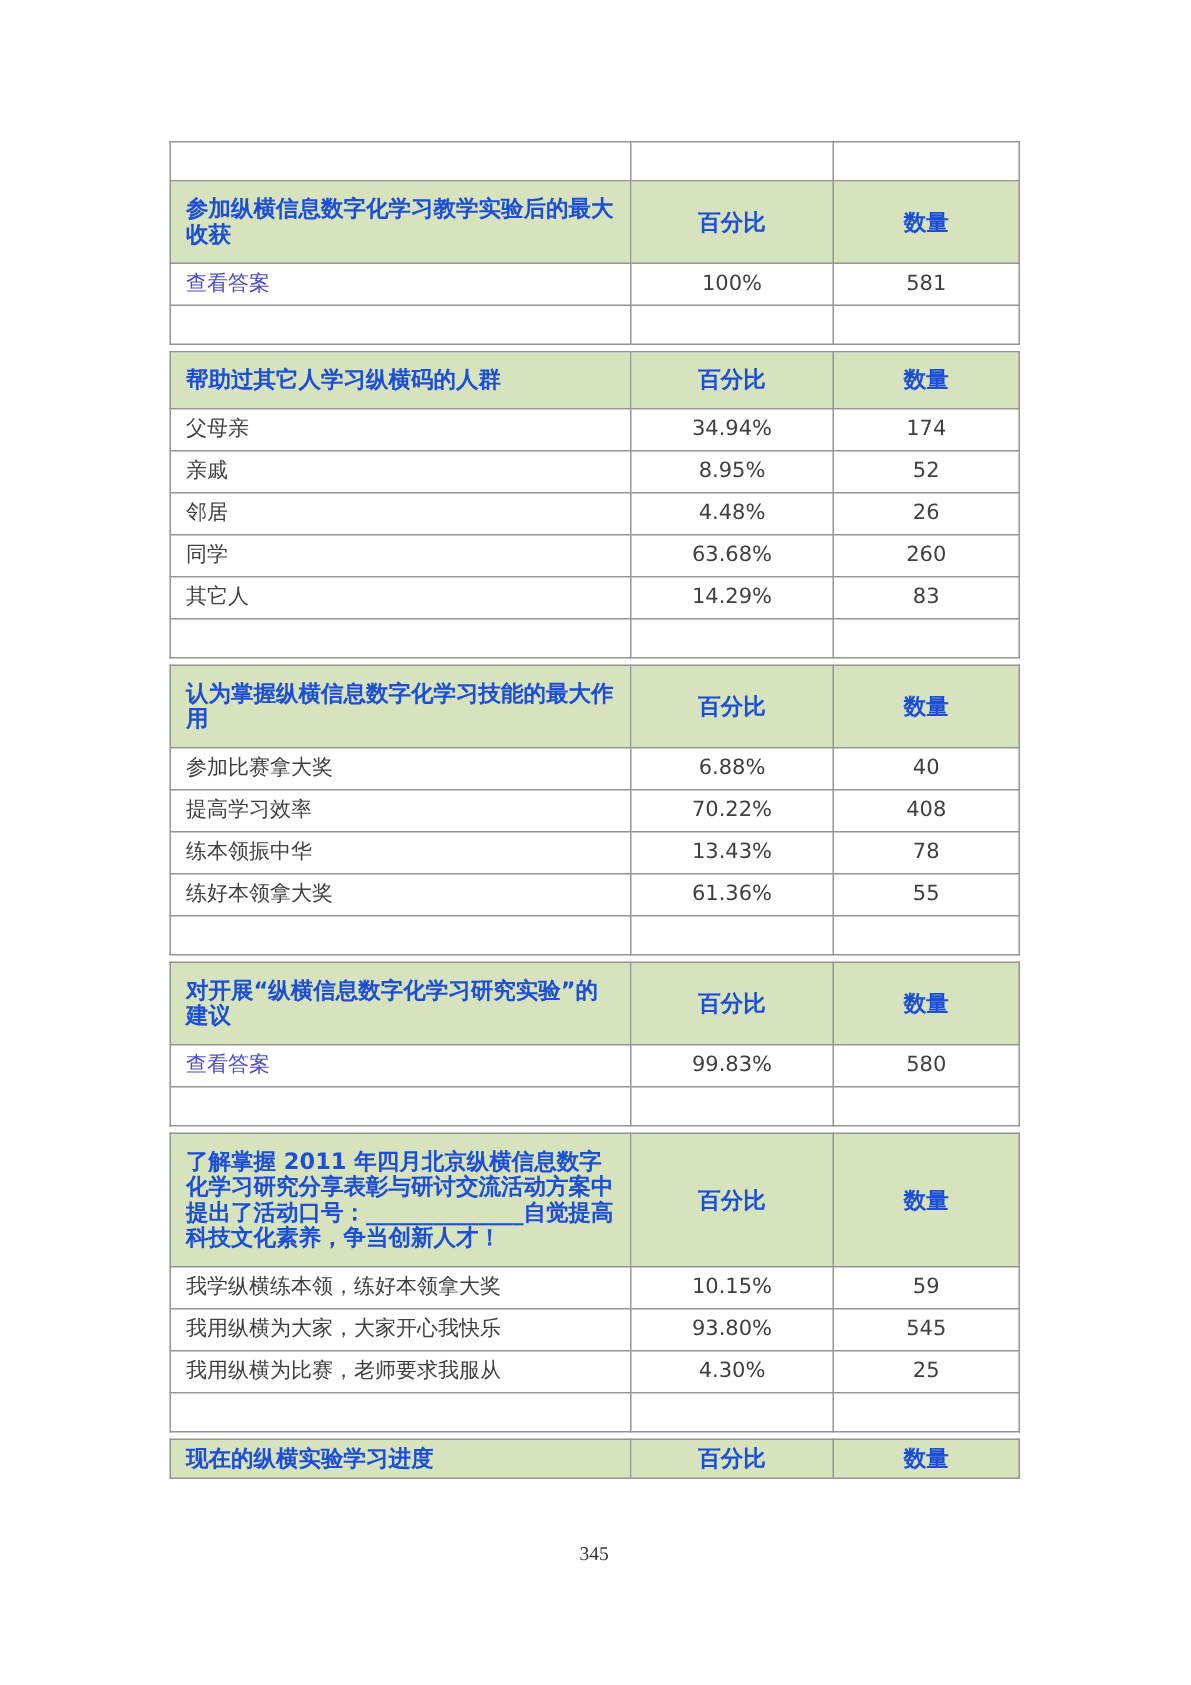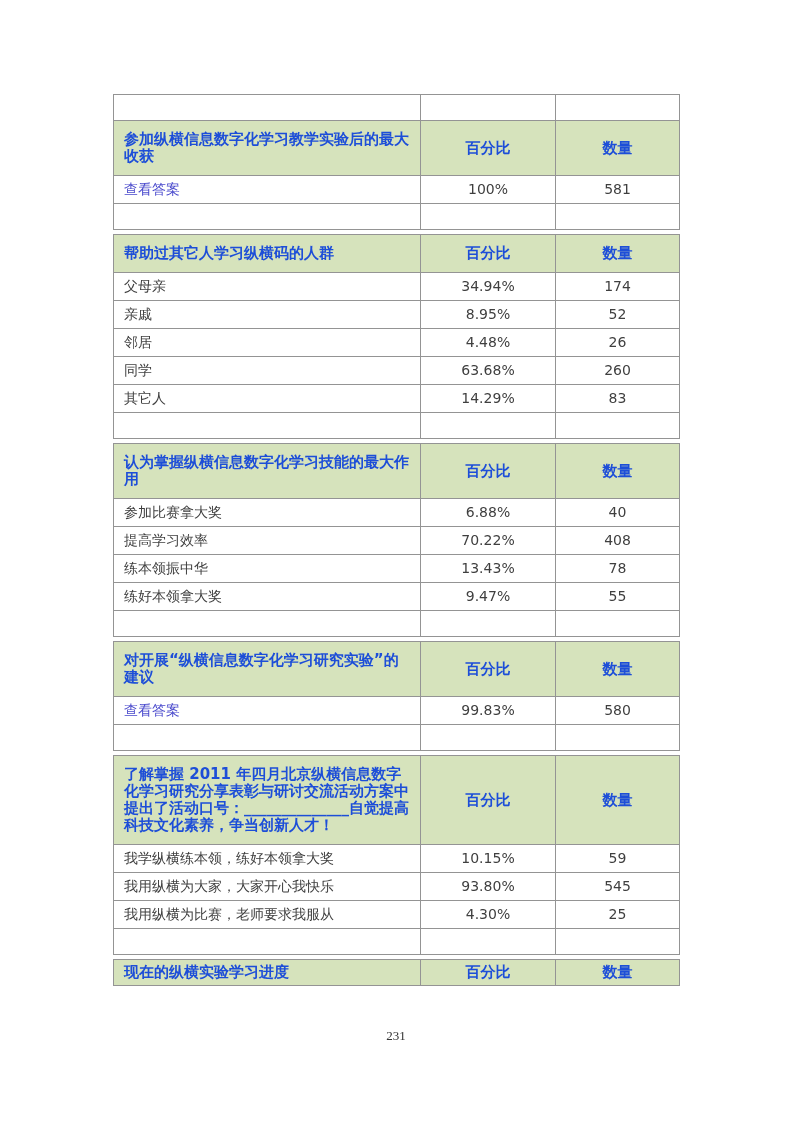--- a/index.html
+++ b/index.html
@@ -176,21 +176,21 @@
             <td class="c">70.22%</td>
             <td class="c">408</td>
           </tr>
           <tr class="data">
             <td class="lbl">练本领振中华</td>
             <td class="c">13.43%</td>
             <td class="c">78</td>
           </tr>
           <tr class="data">
             <td class="lbl">练好本领拿大奖</td>
-            <td class="c">9.47%</td>
+            <td class="c">61.36%</td>
             <td class="c">55</td>
           </tr>
           <tr class="empty">
             <td></td>
             <td></td>
             <td></td>
           </tr>
         </tbody>
       </table>
       <table class="section">
@@ -259,14 +259,14 @@
         </colgroup>
         <tbody>
           <tr class="head compact">
             <td class="q">现在的纵横实验学习进度</td>
             <td class="c">百分比</td>
             <td class="c">数量</td>
           </tr>
         </tbody>
       </table>
     </div>
-  <div class="page-number">231</div>
+  <div class="page-number">345</div>
 </div>
 
 </body></html>

